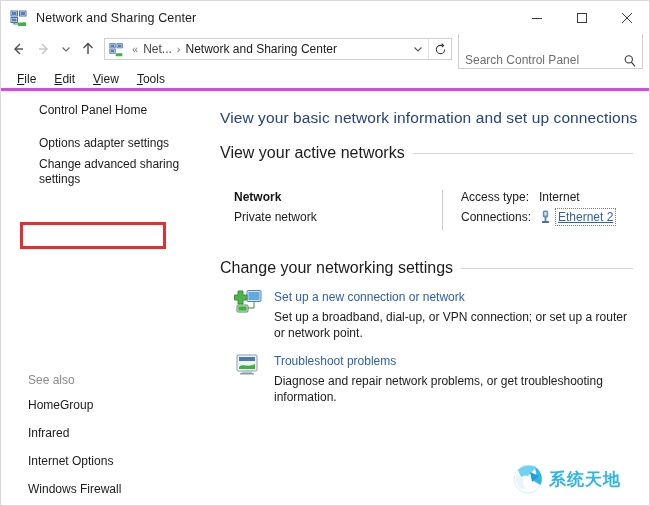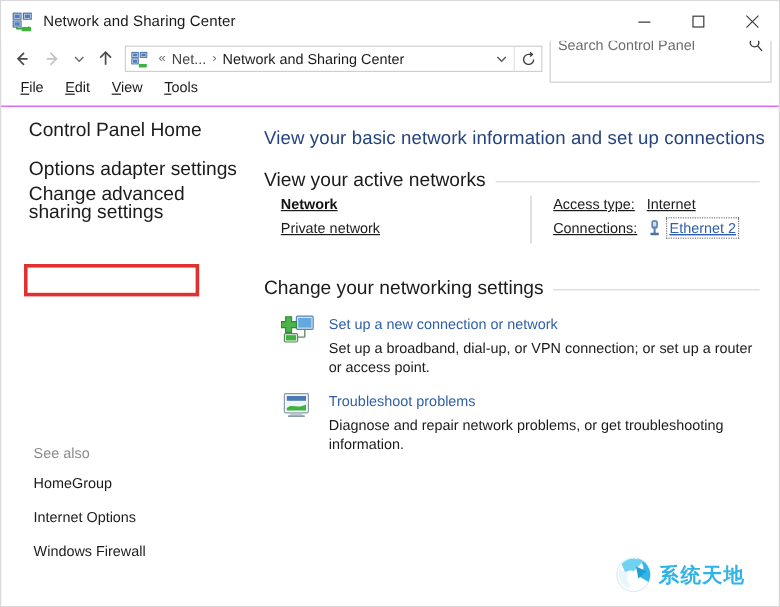--- a/index.html
+++ b/index.html
@@ -131,21 +131,21 @@
     color: #3a3a3a; flex: 0 0 22px;
     border-left: 1px solid #e4e4e4;
   }
 
   .searchbox {
     width: 185px;
     height: 40px;
     border: 1px solid #cfcfcf;
     background: #ffffff;
     display: flex;
-    align-items: flex-start;
+    align-items: flex-end;
     box-sizing: border-box;
     flex: 0 0 185px;
   }
   .searchbox input {
     border: 0;
     outline: none;
     flex: 1 1 auto;
     font-family: "Liberation Sans", sans-serif;
     font-size: 12px;
     color: #1a1a1a;
@@ -159,23 +159,23 @@
     display: flex; align-items: center; justify-content: center;
     color: #333;
     flex: 0 0 24px;
   }
 
   
   .menubar {
     height: 24px;
     flex: 0 0 24px;
     display: flex;
-    align-items: flex-start;
+    align-items: flex-end;
     padding-left: 8px;
-    border-bottom: 1px solid #d946ef;
+    border-bottom: 3px solid #d946ef;
   }
   .menuitem {
     font-size: 12px;
     color: #1a1a1a;
     padding: 2px 10px 2px 8px;
   }
   .menuitem u { text-decoration: underline; }
 
   
   .content {
@@ -187,23 +187,23 @@
 
   
   .leftpane {
     width: 213px;
     flex: 0 0 213px;
     position: relative;
     padding-top: 12px;
     box-sizing: border-box;
   }
   .sidelink {
-    font-size: 16px;
-    color: #1b1b1b;
-    padding: 3px 10px 3px 23px;
+    font-size: 12px;
+    color: #1b1b1b;
+    padding: 3px 10px 3px 38px;
     line-height: 15px;
   }
   .sidelink.first { padding-top: 0; }
   .side-group { margin-top: 12px; position: relative; }
   .highlight-box {
     position: absolute;
     left: 19px;
     top: 131px;
     width: 146px;
     height: 27px;
@@ -255,23 +255,22 @@
     flex: 1 1 auto;
     height: 1px;
     background: #d6d6d6;
     margin-left: 8px;
     margin-right: 6px;
   }
 
   
   .netblock {
     display: flex;
-    margin-top: 3px;
+    margin-top: 28px;
     padding-left: 14px;
-    text-decoration: underline;
   }
   .net-left {
     width: 208px;
     flex: 0 0 208px;
   }
   .net-name {
     font-size: 12px;
     font-weight: bold;
     color: #141414;
     margin-bottom: 6px;
@@ -473,20 +472,21 @@
       <div class="side-group">
         <div class="sidelink">Options adapter settings</div>
         <div class="sidelink">Change advanced sharing settings</div>
       </div>
 
       <div class="highlight-box"></div>
 
       <div class="seealso">
         <div class="seealso-title">See also</div>
         <div class="seealso-link">HomeGroup</div>
+        <div class="seealso-link">Infrared</div>
         <div class="seealso-link">Internet Options</div>
         <div class="seealso-link">Windows Firewall</div>
       </div>
     </div>
 
     <div class="rightpane">
       <div class="page-heading">View your basic network information and set up connections</div>
 
       <div class="section-head">
         <span>View your active networks</span>
@@ -532,21 +532,21 @@
               <rect x="14.5" y="3" width="11" height="8" fill="#63a9e0"></rect>
               <path d="M4 2 L9 2 L9 6 L13 6 L13 11 L9 11 L9 15 L4 15 L4 11 L0.5 11 L0.5 6 L4 6 Z" fill="#4db34d" stroke="#2f8a2f" stroke-width="0.9"></path>
               <rect x="3" y="16" width="11" height="7" rx="1" fill="#e8f1e8" stroke="#5a8a5a" stroke-width="1"></rect>
               <rect x="4.3" y="17.3" width="8.4" height="4.4" fill="#3fb23f"></rect>
               <line x1="14" y1="19" x2="20" y2="19" stroke="#5a8a5a" stroke-width="1.1"></line>
               <line x1="20" y1="19" x2="20" y2="13" stroke="#5a8a5a" stroke-width="1.1"></line>
             </svg>
           </div>
           <div class="task-body">
             <div class="task-link">Set up a new connection or network</div>
-            <div class="task-desc">Set up a broadband, dial-up, or VPN connection; or set up a router or access point.</div>
+            <div class="task-desc">Set up a broadband, dial-up, or VPN connection; or set up a router or network point.</div>
           </div>
         </div>
 
         <div class="task">
           <div class="task-icon">
             <svg width="30" height="28" viewBox="0 0 30 28">
               <rect x="3" y="2" width="20" height="16" rx="1" fill="#f4f7fa" stroke="#8a9aab" stroke-width="1"></rect>
               <rect x="5" y="4" width="16" height="4" fill="#4a79b5"></rect>
               <rect x="5" y="9.5" width="16" height="6.5" fill="#eef3f8"></rect>
               <path d="M5 14 C9 10, 14 15, 21 11 L21 16 L5 16 Z" fill="#3fb23f"></path>

